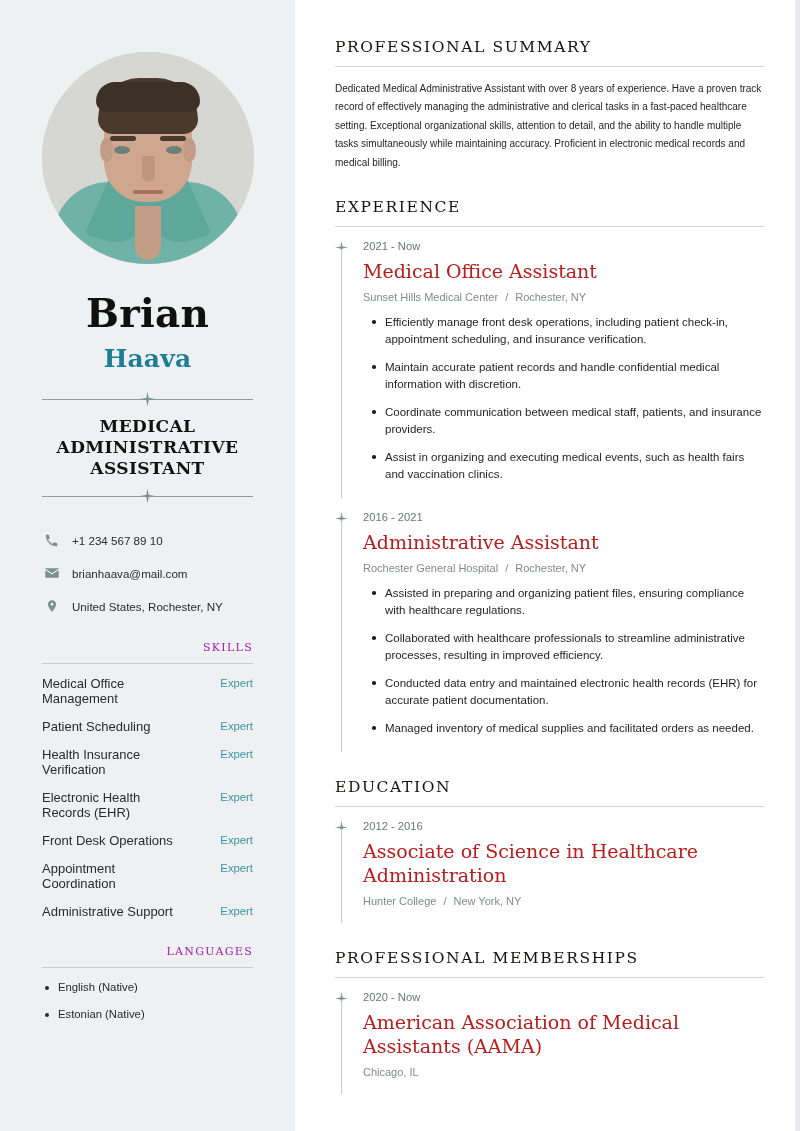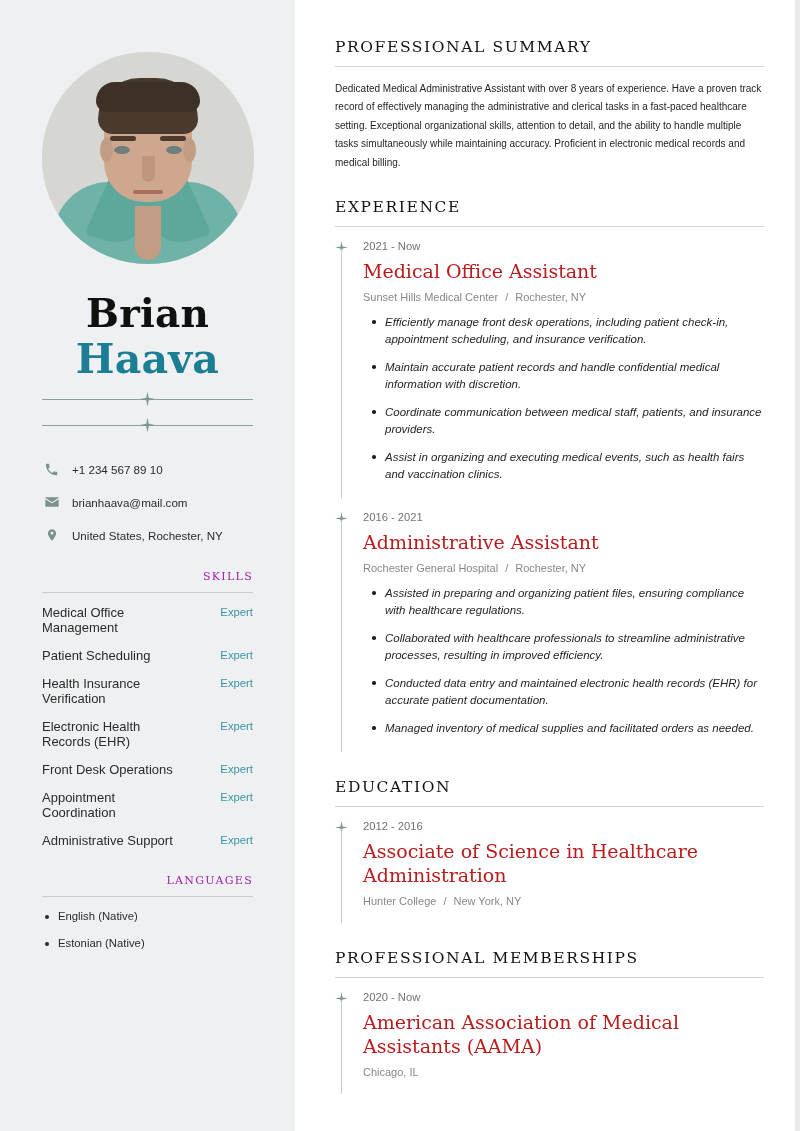--- a/index.html
+++ b/index.html
@@ -102,21 +102,21 @@
   }
 
   .name-block { text-align: center; }
   .name-first {
     font-family: "DejaVu Serif", serif;
     font-weight: 700; font-size: 39px; line-height: 46px;
     color: #10100f; letter-spacing: .2px;
   }
   .name-last {
     font-family: "DejaVu Serif", serif;
-    font-weight: 700; font-size: 41px; line-height: 46px;
+    font-weight: 700; font-size: 25px; line-height: 46px;
     color: #1c7e94; letter-spacing: .2px;
   }
   .ornament {
     position: relative;
     height: 18px; margin: 8px 0;
     display: flex; align-items: center;
   }
   .ornament::before {
     content: ""; position: absolute; left: 0; right: 0; top: 50%;
     height: 1px; background: #8aa09b;
@@ -214,21 +214,21 @@
   .entry-title {
     font-family: "DejaVu Serif", serif;
     font-weight: 400; font-size: 19px; line-height: 24px;
     color: #b91c1c; margin-top: 5px;
   }
   .entry-meta {
     font-size: 11px; color: #85888a;
     margin-top: 7px; line-height: 15px;
   }
   .entry-meta .sep { padding: 0 7px; }
-  .bullets { margin-top: 9px; padding-bottom: 4px; font-style: italic; }
+  .bullets { margin-top: 9px; padding-bottom: 4px; }
   .bullet {
     position: relative;
     margin: 0 0 11px 22px;
     font-size: 11.5px; line-height: 17px; color: #1f1f1f;
   }
   .bullet::before {
     content: ""; position: absolute; left: -13px; top: 6px;
     width: 3.5px; height: 3.5px; border-radius: 50%; background: #1f1f1f;
   }
   .entry.last .entry-line { bottom: -14px; }
@@ -264,20 +264,21 @@
     </div>
 
     <div class="name-block">
       <div class="name-first">Brian</div>
       <div class="name-last">Haava</div>
 
       <div class="ornament">
         <span class="orn-star"></span>
       </div>
 
+      <div class="job-title-main">MEDICAL ADMINISTRATIVE ASSISTANT</div>
 
       <div class="ornament">
         <span class="orn-star"></span>
       </div>
     </div>
 
     <div class="contact-list">
       <div class="contact-row">
         <span class="c-icon">
           <svg width="15" height="15" viewBox="0 0 24 24" fill="#7c908c">

